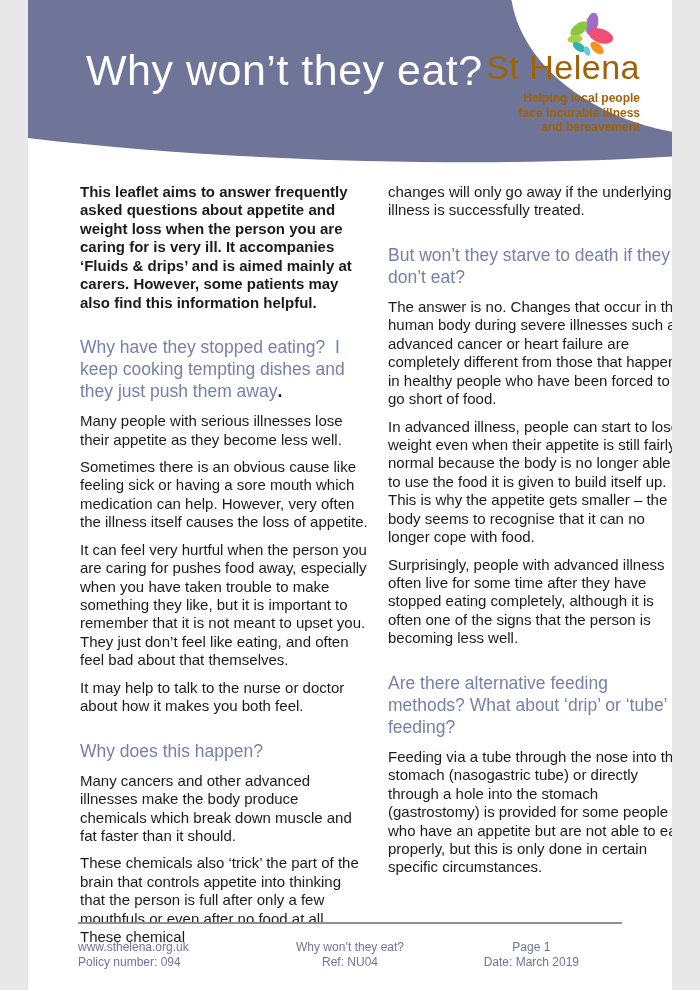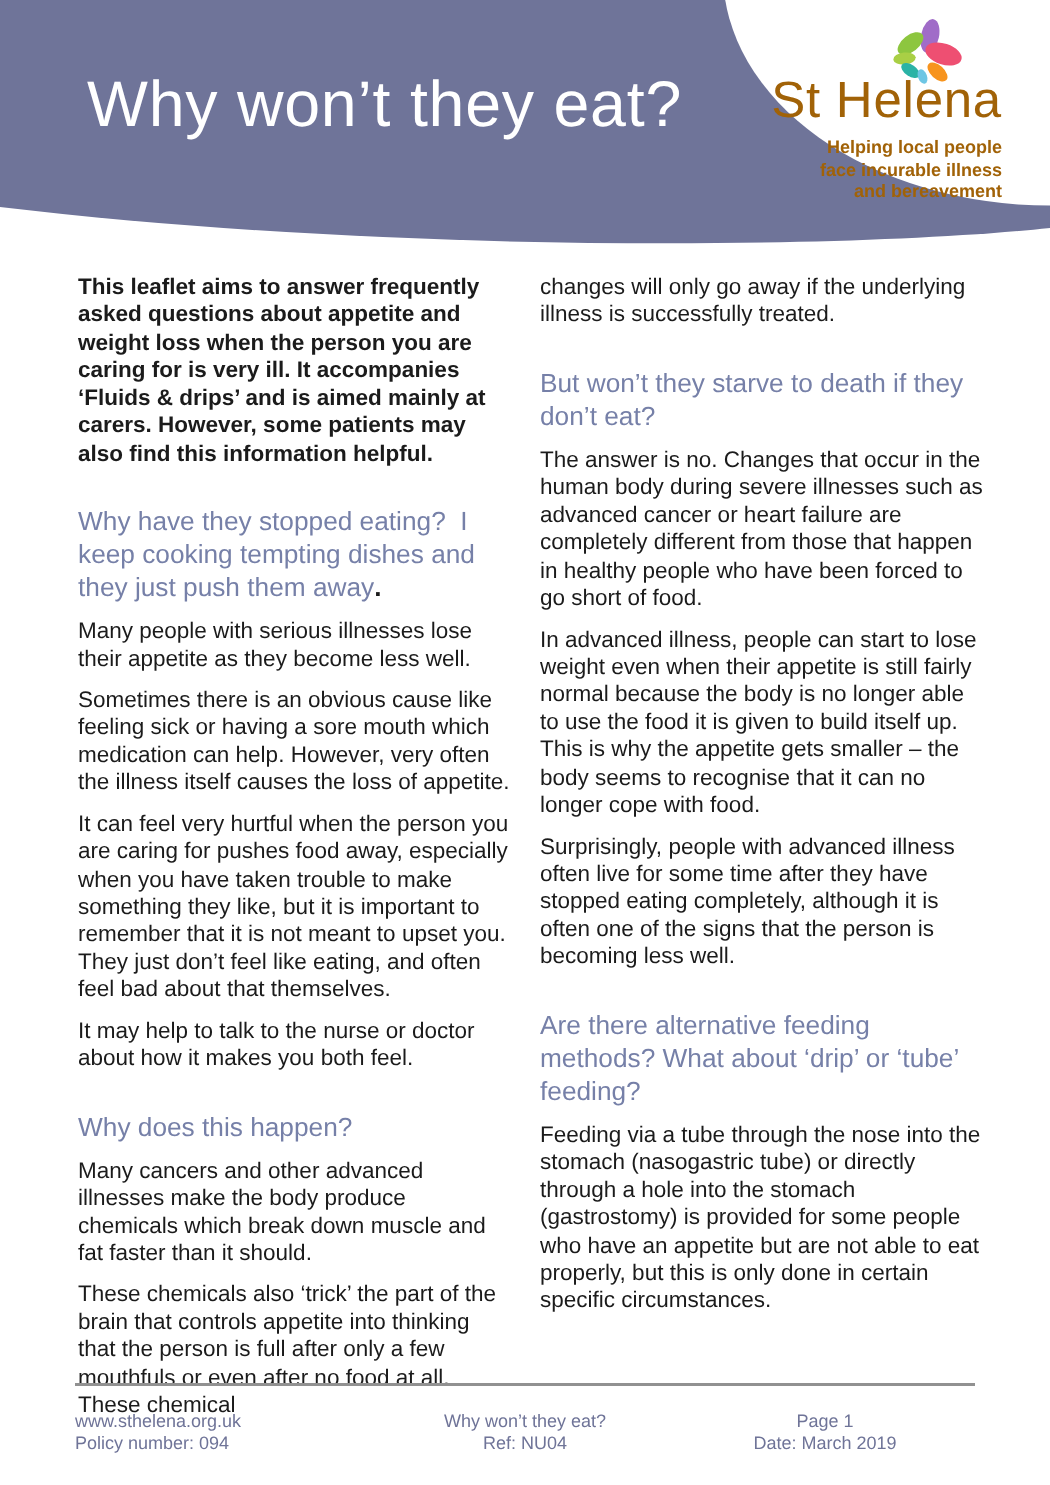--- a/index.html
+++ b/index.html
@@ -1,17 +1,17 @@
 <!DOCTYPE html>
 <html><head>
 <meta charset="utf-8">
 <style>
   html,body { margin:0; padding:0; background:#e8e8e8; }
   .page {
-    position:relative; width:700px; height:990px; margin:0 auto;
+    position:relative; width:644px; height:990px; margin:0 auto;
     background:#ffffff; overflow:hidden;
     font-family:"Liberation Sans", sans-serif;
   }
   
   .header-svg { position:absolute; top:0; left:0; display:block; }
   .page-title {
     position:absolute; left:58px; top:46px;
     font-size:43px; font-weight:400; color:#ffffff; letter-spacing:0.5px;
     white-space:nowrap;
   }

